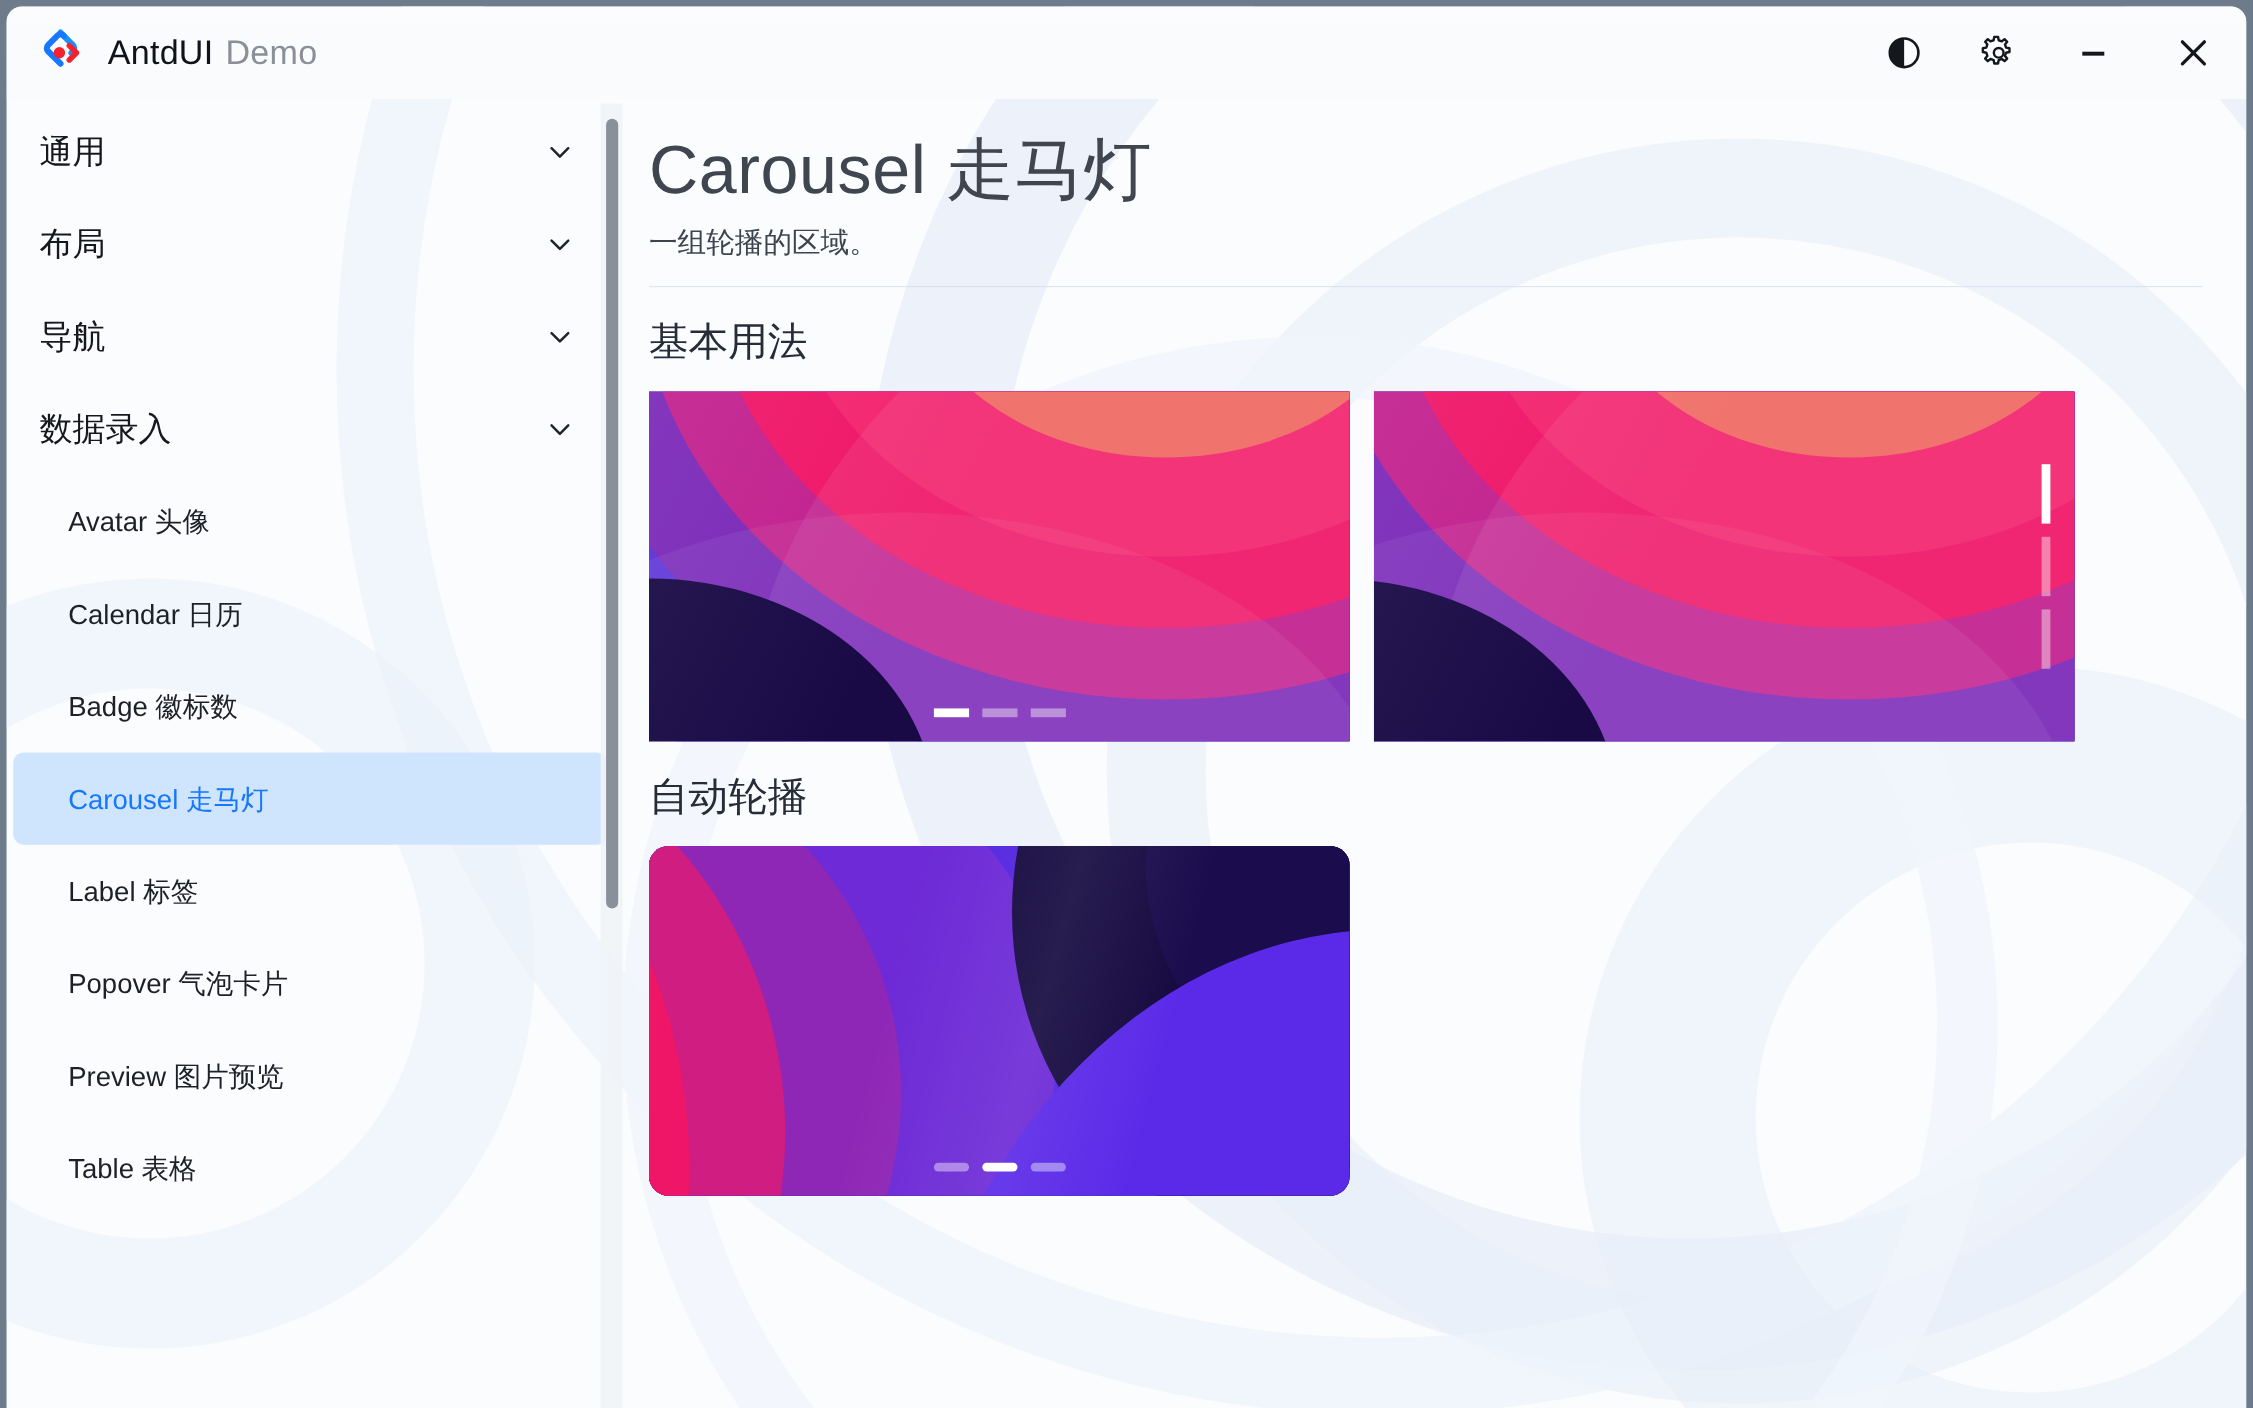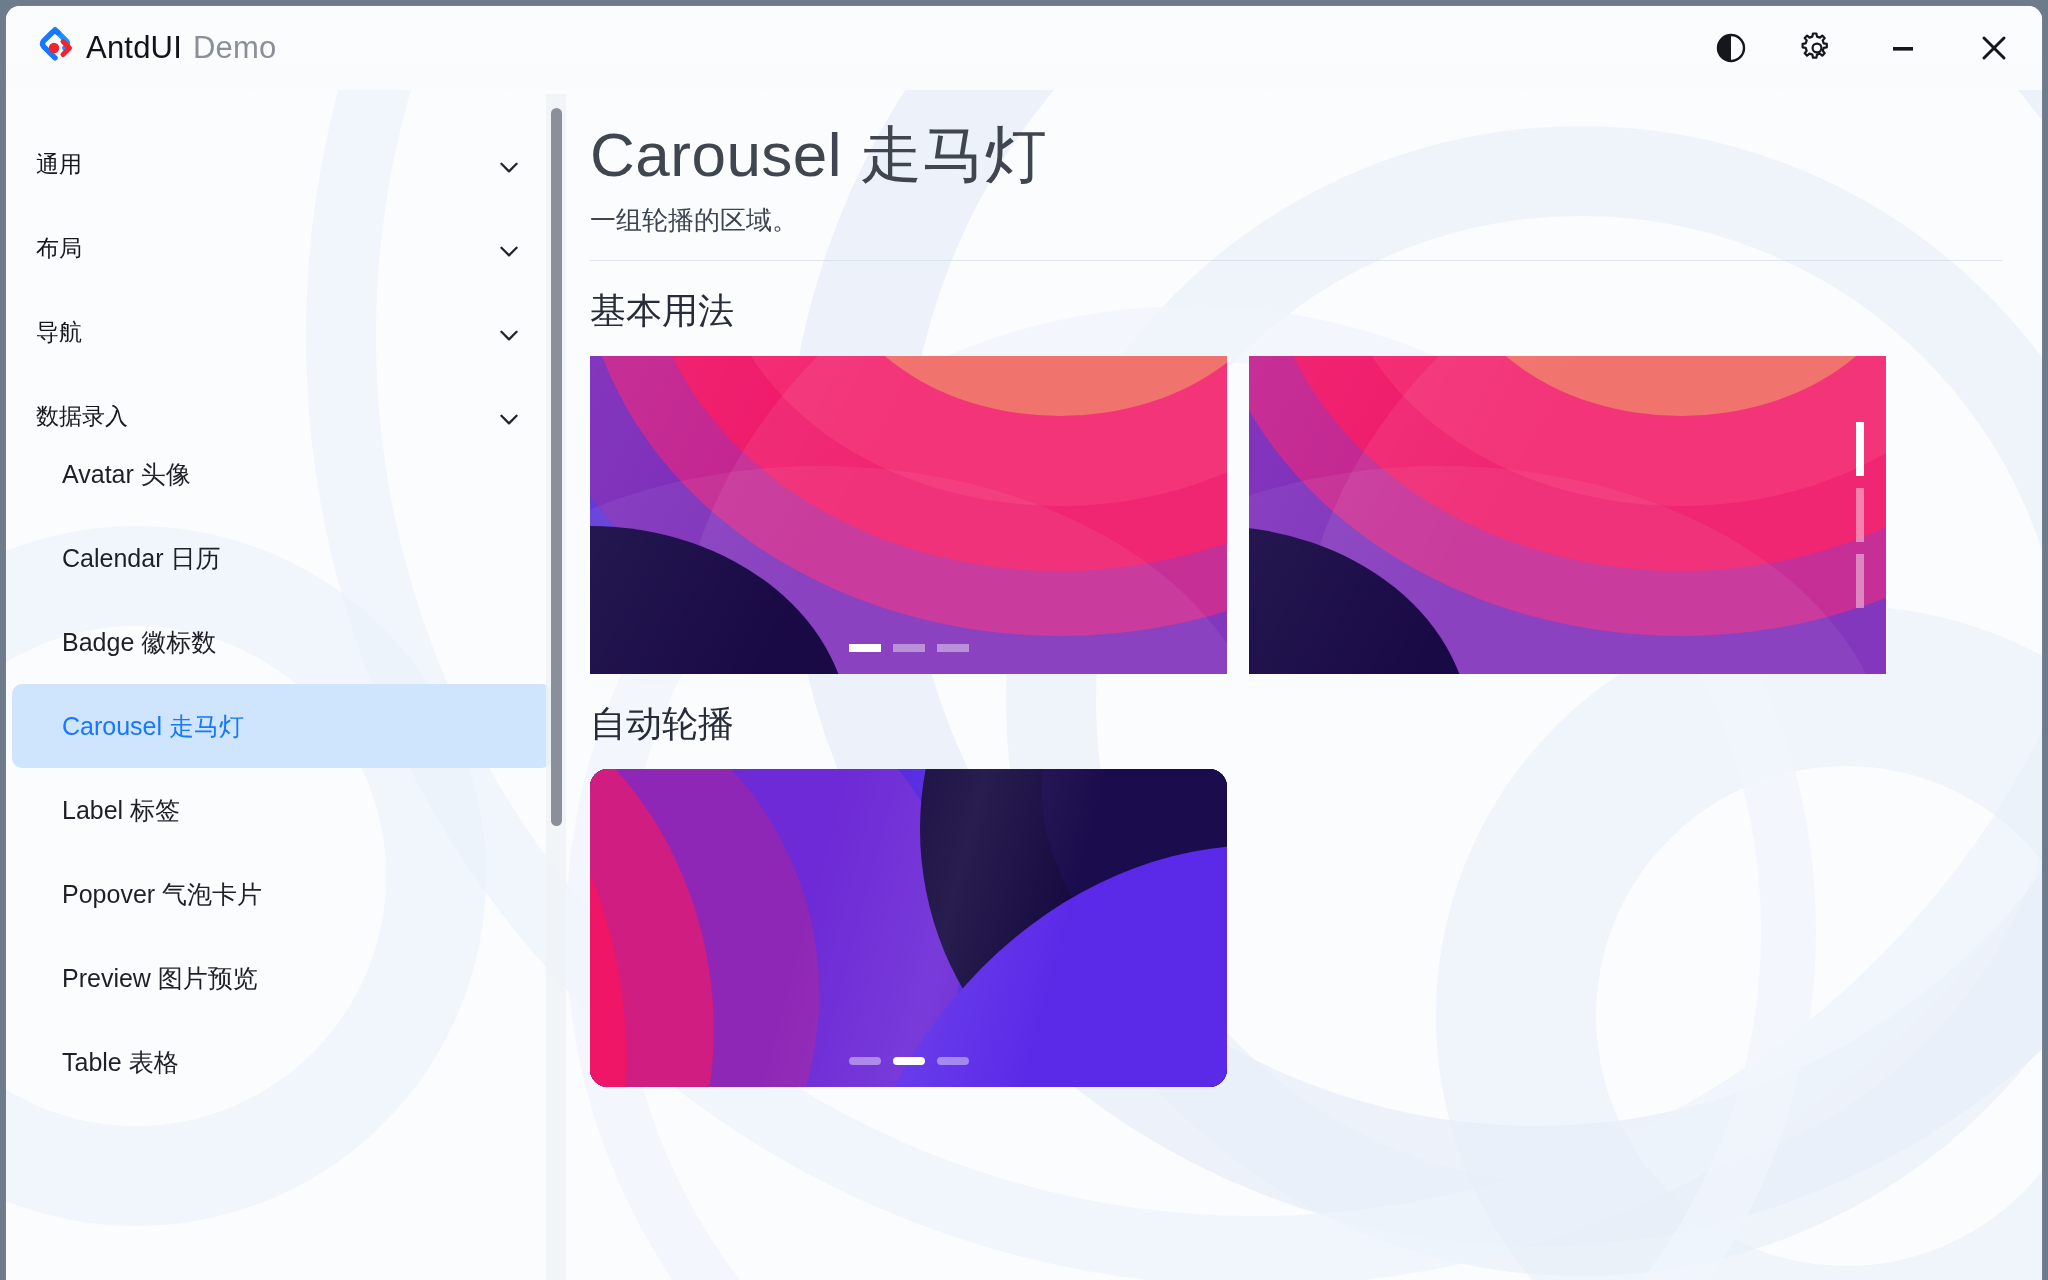--- a/index.html
+++ b/index.html
@@ -43,42 +43,42 @@
          border: 100px solid rgba(234,241,250,.55); }
   .sw6 { width: 1250px; height: 1250px; left: 560px; top: 300px;
          border: 55px solid rgba(240,245,252,.75); }
 
   
   #titlebar {
     position: absolute; left: 0; top: 0; width: 100%; height: 84px;
     display: flex; align-items: center; z-index: 20;
     background: linear-gradient(180deg,#fbfcfe 0%, #fafbfd 100%);
   }
-  .brand { display: flex; align-items: center; gap: 8px; padding-left: 26px; }
+  .brand { display: flex; align-items: center; gap: 20px; padding-left: 26px; }
   .brand-logo { width: 46px; height: 46px; position: relative; }
   .brand-text { font-size: 31px; letter-spacing: .2px; }
   .brand-text .b1 { color: #10131a; }
   .brand-text .b2 { color: #8a9099; margin-left: 11px; }
 
   .win-controls { margin-left: auto; display: flex; align-items: center; height: 84px; }
   .win-btn {
     width: 86px; height: 84px; display: flex; align-items: center; justify-content: center;
     background: transparent; border: none; cursor: default;
   }
   .win-btn:last-child { width: 96px; }
 
   
   #sidebar {
     position: absolute; left: 0; top: 84px; width: 560px; bottom: 0;
     overflow: hidden; z-index: 10;
   }
   .nav-list { padding-top: 6px; }
   .nav-group {
-    height: 84px; display: flex; align-items: flex-end;
-    padding: 0 44px 0 30px; font-size: 23px; color: #15181d;
+    height: 84px; display: flex; align-items: center;
+    padding: 0 44px 0 30px; font-size: 30px; color: #15181d;
     position: relative;
   }
   .nav-group.active { color: #1677ff; }
   .nav-group .chev { margin-left: auto; width: 26px; height: 26px; }
   .nav-item {
     height: 84px; display: flex; align-items: center;
     padding-left: 50px; font-size: 25px; color: #1d2026;
     border-radius: 10px; margin: 0 14px 0 6px;
   }
   .nav-item.selected { background: #cfe4fd; color: #1677ff; }

